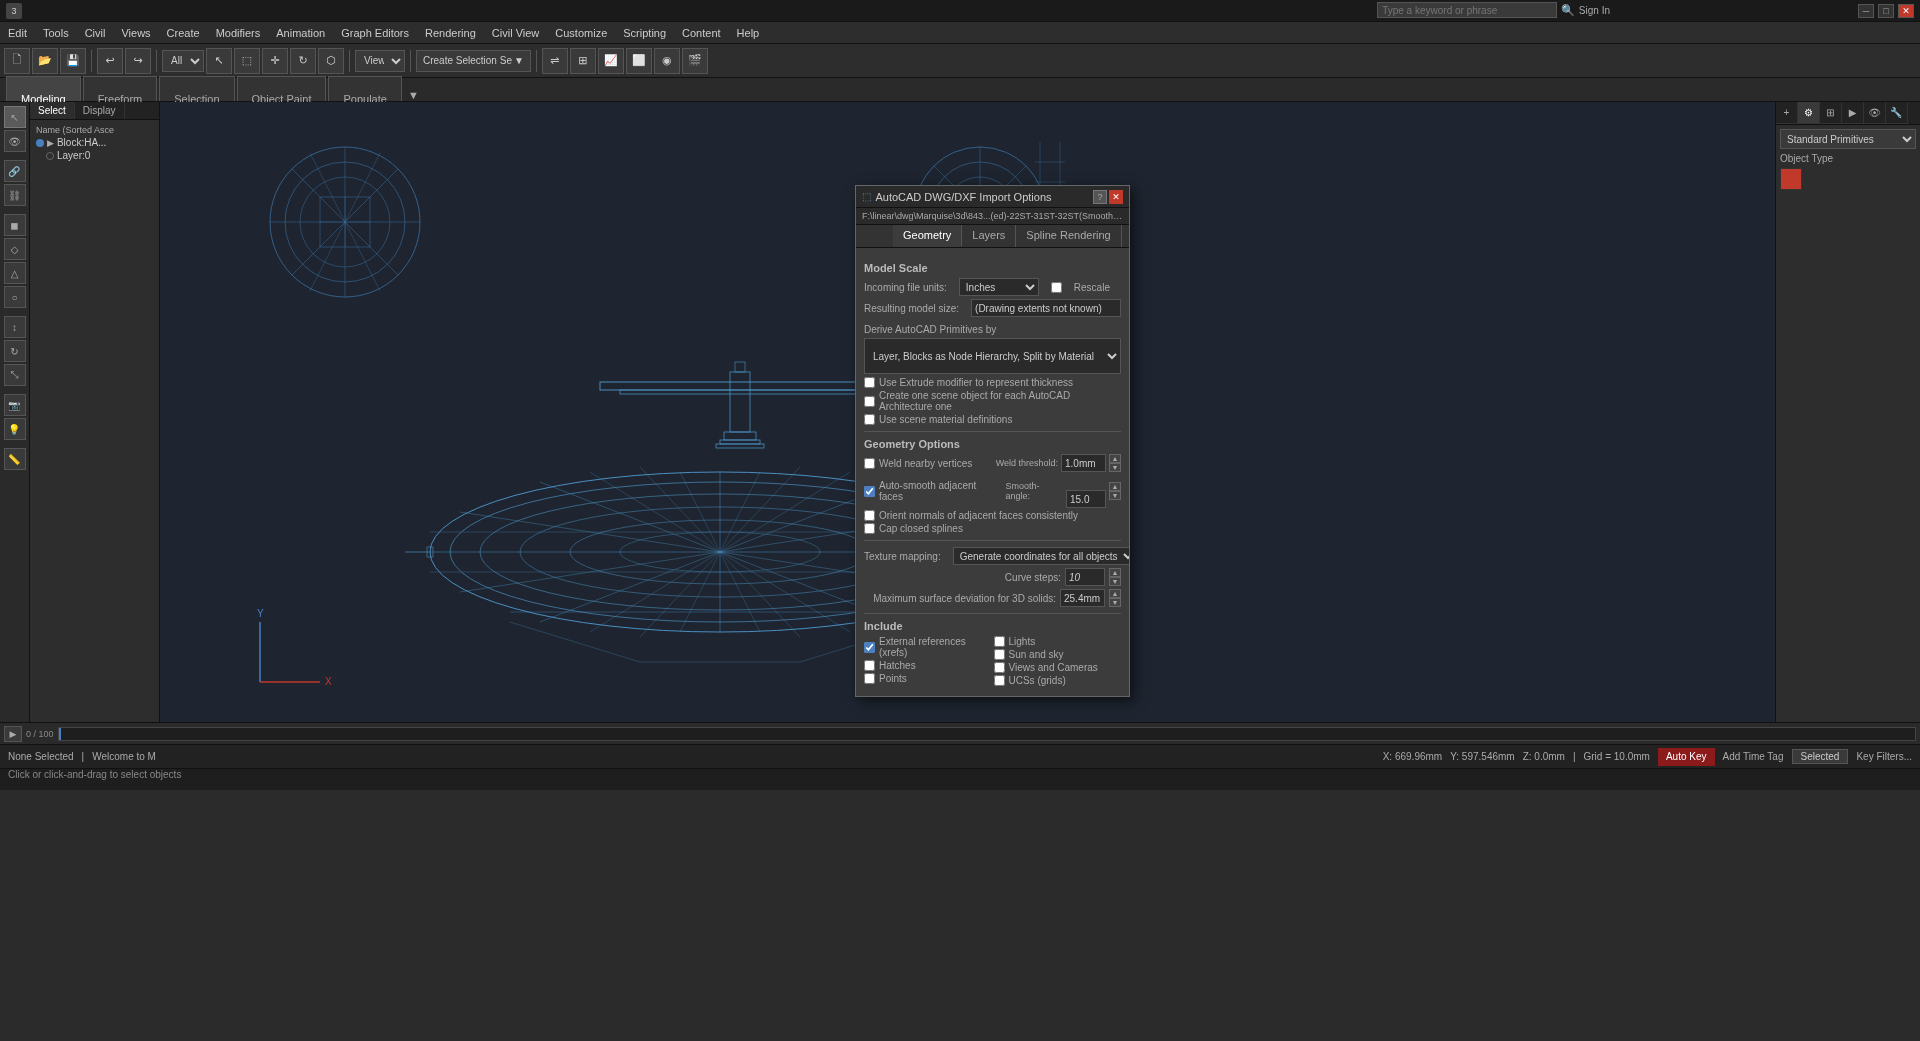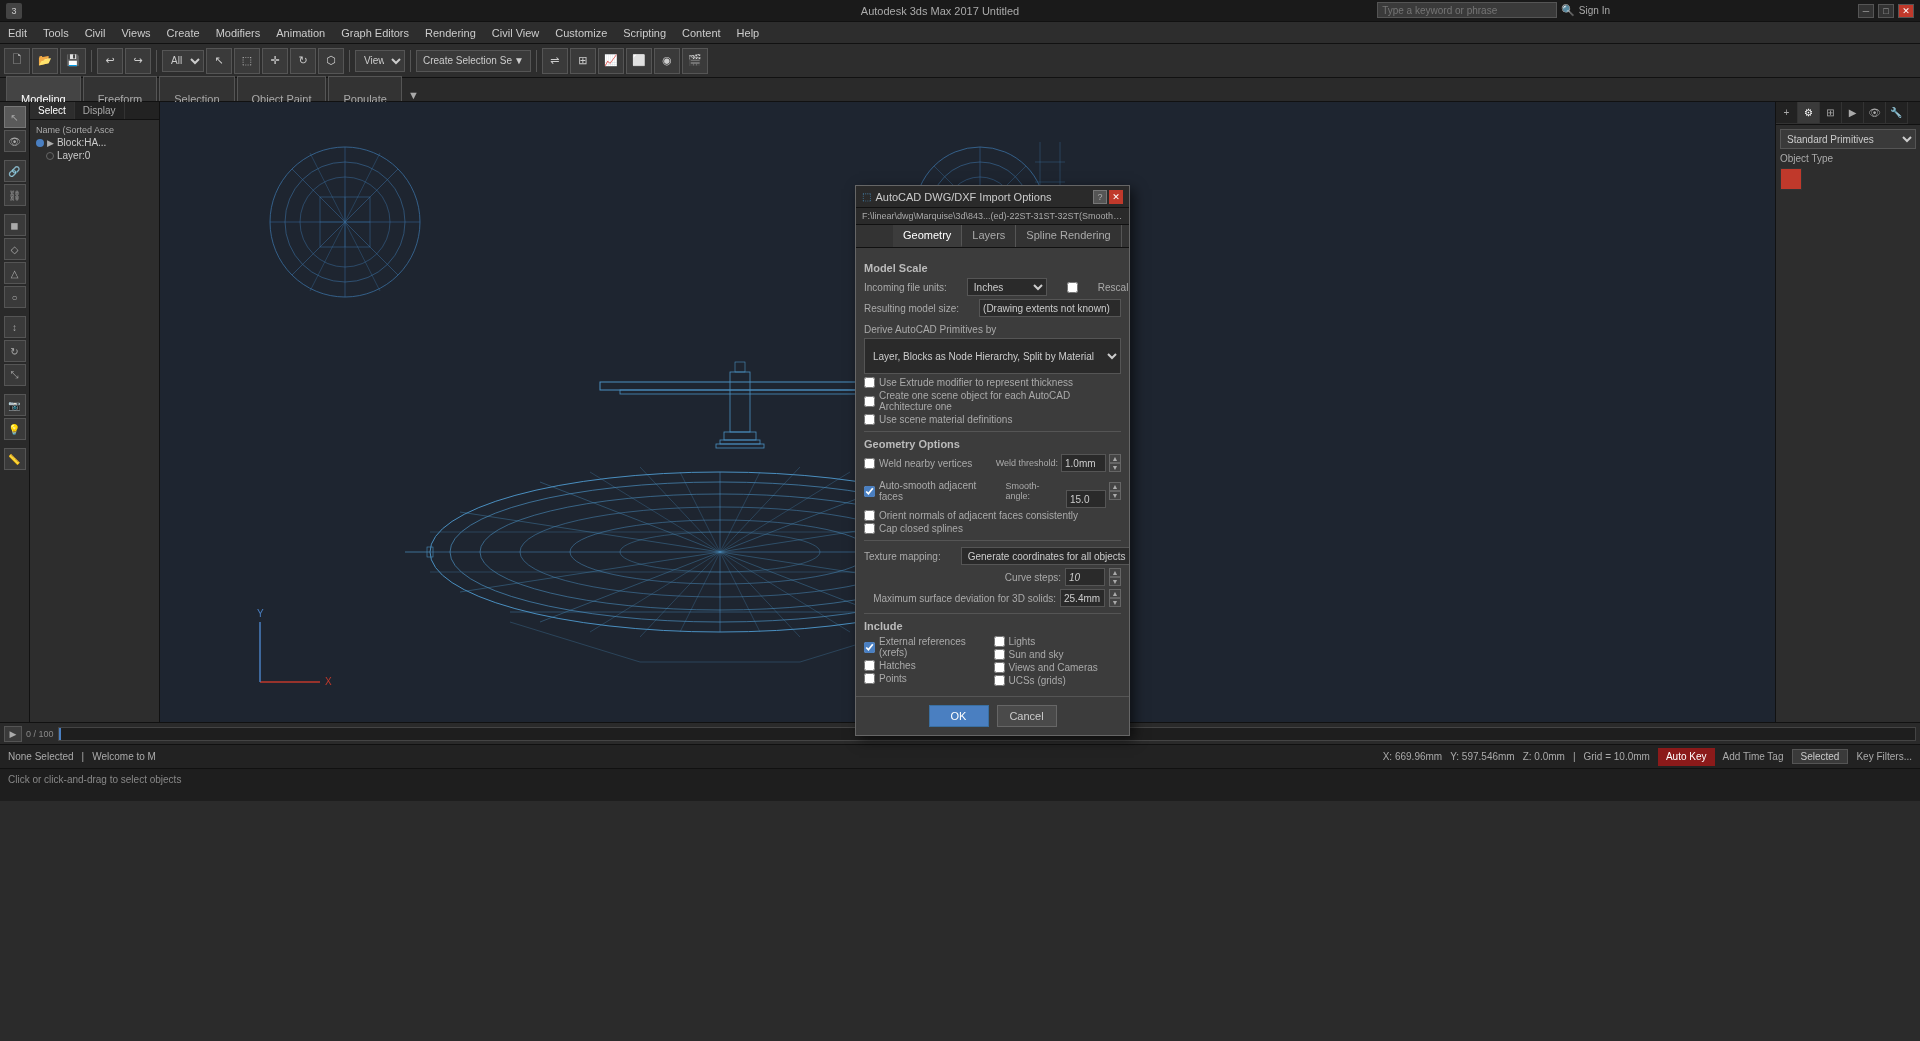--- a/index.html
+++ b/index.html
@@ -292,21 +292,21 @@
     .dialog-tab {
       padding: 4px 10px;
       cursor: pointer;
       color: #aaa;
       font-size: 11px;
       border-right: 1px solid #555;
     }
     .dialog-tab.active { background: #3c3c3c; color: #fff; border-bottom: 2px solid #3c3c3c; }
     #dialog-body { padding: 8px; }
     .section-title { color: #bbb; font-size: 11px; font-weight: bold; margin-bottom: 4px; margin-top: 6px; }
-    .form-row { display: flex; align-items: center; margin-bottom: 3px; gap: 20px; }
+    .form-row { display: flex; align-items: center; margin-bottom: 3px; gap: 12px; }
     .form-label { color: #aaa; font-size: 10px; flex-shrink: 0; }
     .form-input {
       height: 18px;
       background: #2a2a2a;
       border: 1px solid #555;
       color: #ccc;
       font-size: 10px;
       padding: 0 3px;
     }
     .form-select {
@@ -453,21 +453,20 @@
       gap: 2px;
     }
   </style>
 </head>
 <body>
 
 <div id="title-bar">
   <div id="title-bar-left">
     <div class="title-icon">3</div>
   </div>
-  <div id="title-bar-center">Autodesk 3ds Max 2017  Untitled</div>
   <div style="position:absolute; right: 310px; top: 2px; display:flex; align-items:center; gap:4px;">
     <input type="text" id="search-input" style="width: 180px; height: 16px; background: rgb(58, 58, 58); border: 1px solid rgb(85, 85, 85); color: rgb(170, 170, 170); font-size: 10px; padding: 4px 4px;" placeholder="Type a keyword or phrase">
     <span style="color:#aaa; font-size:11px; cursor:pointer;">🔍</span>
     <span style="color:#aaa; font-size:10px; cursor:pointer;">Sign In</span>
   </div>
   <div id="title-bar-right">
     <div class="win-btn">─</div>
     <div class="win-btn">□</div>
     <div class="win-btn close">✕</div>
   </div>
@@ -850,24 +849,20 @@
             <span class="checkbox-label">Views and Cameras</span>
           </div>
           <div class="checkbox-row">
             <input type="checkbox" class="form-checkbox" style="">
             <span class="checkbox-label">UCSs (grids)</span>
           </div>
         </div>
       </div>
     </div>
 
-    <div id="dialog-footer" style="display:flex; justify-content:center; gap:8px; padding:8px; border-top:1px solid #555;">
-      <button class="dialog-action-btn primary">OK</button>
-      <button class="dialog-action-btn">Cancel</button>
-    </div>
   </div>
 </div>
 
 <div id="timeline" style="height:22px; background:#2a2a2a; border-top:1px solid #111; display:flex; align-items:center; padding:0 4px; gap:4px; position:relative;">
   <div class="timeline-btn">▶</div>
   <span class="timeline-label">0 / 100</span>
   <div id="timeline-track" style="flex:1; height:14px; background:#1e1e1e; border:1px solid #444; position:relative;">
     <div style="position:absolute; left:0; top:0; bottom:0; width:2px; background:#4a7fc1;"></div>
   </div>
 
@@ -883,15 +878,15 @@
     <span>Z: 0.0mm</span>
     <span>|</span>
     <span>Grid = 10.0mm</span>
     <button class="auto-key-btn">Auto Key</button>
     <span style="cursor:pointer;">Add Time Tag</span>
     <div style="background:#3a3a3a; border:1px solid #555; padding:1px 8px; font-size:10px; color:#ccc;">Selected</div>
     <span style="cursor:pointer; color:#aaa;">Key Filters...</span>
   </div>
 </div>
 
-<div id="bottom-bar" style="height:22px; background:#1e1e1e; border-top:1px solid #111; display:flex; align-items:flex-end; padding:16px 8px; gap:10px; font-size:10px; color:#888;">
+<div id="bottom-bar" style="height:22px; background:#1e1e1e; border-top:1px solid #111; display:flex; align-items:flex-start; padding:0 8px; gap:10px; font-size:10px; color:#888;">
   <span>Click or click-and-drag to select objects</span>
 </div>
 
 </body></html>

